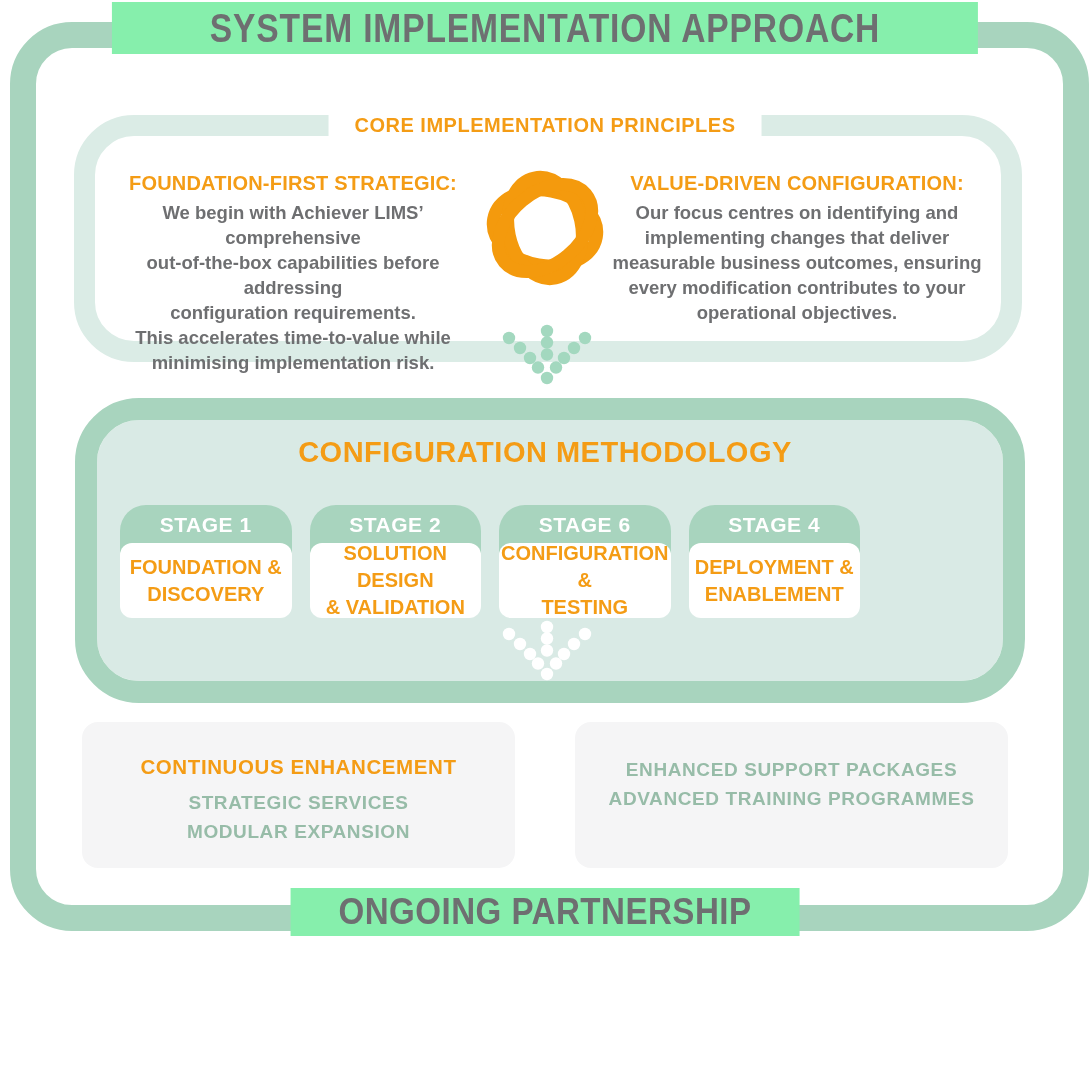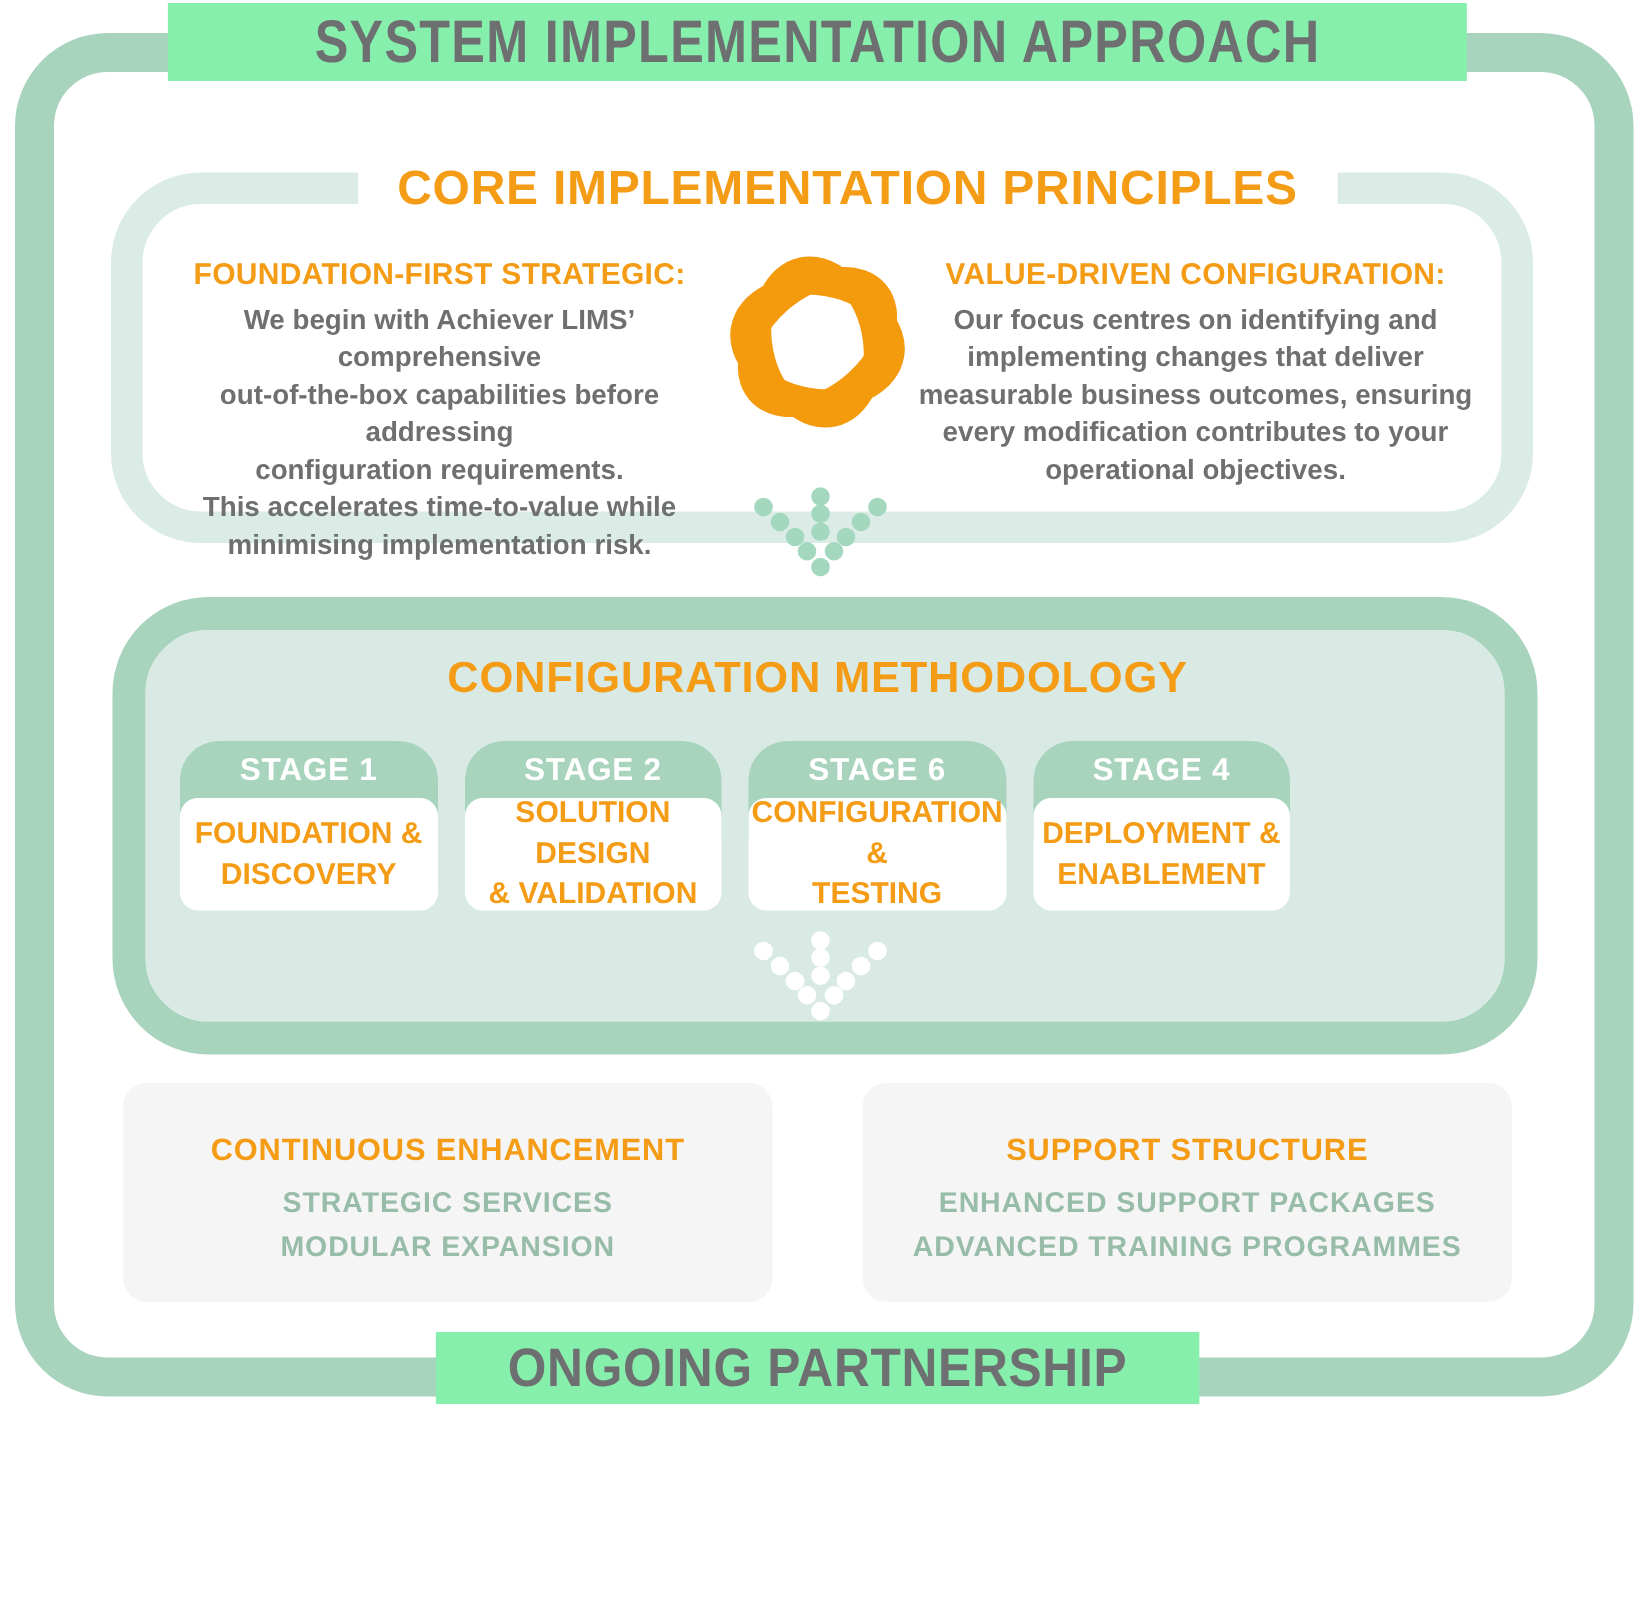--- a/index.html
+++ b/index.html
@@ -36,22 +36,22 @@
   .footer-title .squeeze{transform:scaleX(0.92);letter-spacing:0.5px;}
 
   
   .principles-box{
     position:absolute;left:74px;top:115px;width:948px;height:247px;
     border:21px solid var(--mint-border);border-radius:60px;z-index:1;
   }
   .principles-title{
     position:absolute;top:104px;left:50%;transform:translateX(-50%);
     background:#fff;padding:0 26px;z-index:4;white-space:nowrap;
-    color:var(--orange);font-weight:700;font-size:32px;letter-spacing:0.5px;
-    height:42px;line-height:42px;margin-left:20px;
+    color:var(--orange);font-weight:700;font-size:20px;letter-spacing:0.5px;
+    height:42px;line-height:42px;
   }
   .principle-col{position:absolute;width:374px;text-align:center;z-index:3;}
   .principle-col.left{left:106px;top:172px;}
   .principle-col.right{left:610px;top:172px;}
   .principle-heading{
     color:var(--orange);font-weight:700;font-size:20px;letter-spacing:0.2px;margin-bottom:5px;
   }
   .principle-body{
     color:var(--gray-text);font-weight:700;font-size:18.5px;line-height:25px;white-space:pre-line;
   }
@@ -68,21 +68,21 @@
   .methodology-box{
     position:absolute;left:75px;top:398px;width:950px;height:305px;
     border:22px solid var(--green);border-radius:64px;
     background:var(--mint);background-clip:padding-box;z-index:0;
   }
   .methodology-title{
     position:absolute;top:436px;left:0;width:100%;text-align:center;z-index:2;
     color:var(--orange);font-weight:700;font-size:29px;letter-spacing:0.5px;
   }
   .stages-row{
-    position:absolute;left:120px;top:494px;width:740px;height:113px;
+    position:absolute;left:120px;top:505px;width:740px;height:113px;
     display:flex;gap:18px;z-index:2;
   }
   .stage-card{position:relative;width:199px;height:113px;}
   .stage-header{
     position:absolute;left:0;top:0;width:100%;height:66px;
     background:var(--green);border-radius:26px 26px 0 0;
     color:#fff;font-weight:700;font-size:21px;letter-spacing:0.5px;
     text-align:center;line-height:40px;
   }
   .stage-body{
@@ -207,20 +207,19 @@
   </svg>
 </div>
 
 <div class="gray-box box-1">
   <div class="gray-box-heading">CONTINUOUS ENHANCEMENT</div>
   <div class="gray-box-item">STRATEGIC SERVICES</div>
   <div class="gray-box-item">MODULAR EXPANSION</div>
 </div>
 
 <div class="gray-box box-2">
-  <div class="gray-box-heading">SUPPORT STRUCTURE</div>
   <div class="gray-box-item">ENHANCED SUPPORT PACKAGES</div>
   <div class="gray-box-item">ADVANCED TRAINING PROGRAMMES</div>
 </div>
 
 <div class="footer-title">
   <span class="squeeze">ONGOING PARTNERSHIP</span>
 </div>
 
 </body></html>

